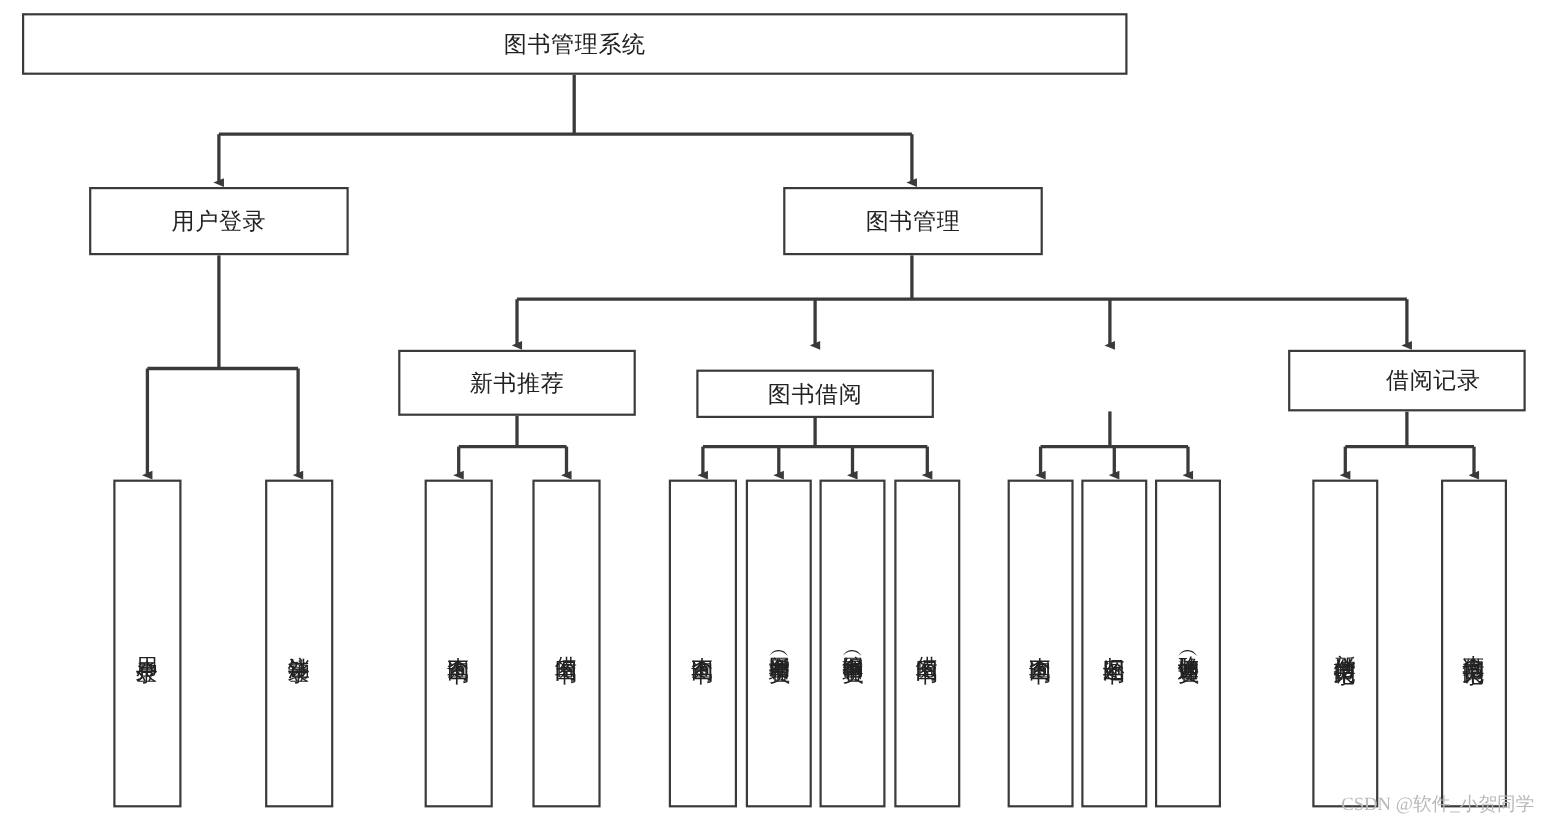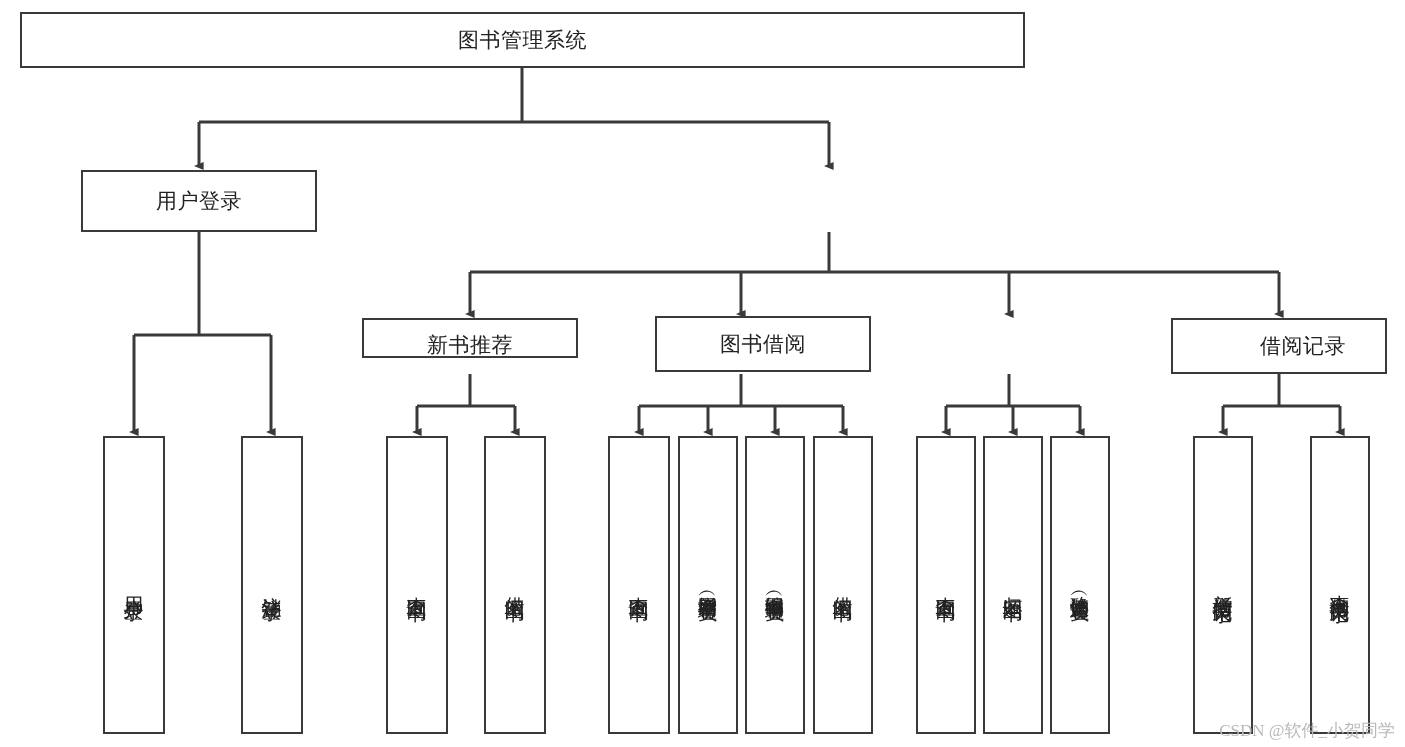--- a/index.html
+++ b/index.html
@@ -126,25 +126,28 @@
     </g>
   </svg>
 
   <div class="node horizontal" style="left:20px; top:12px; width:1005px; height:56px;">
     <span class="label">图书管理系统</span>
   </div>
 
   <div class="node horizontal" style="left:81px; top:170px; width:236px; height:62px;">
     <span class="label">用户登录</span>
   </div>
+  <div class="node horizontal" style="left:712px; top:170px; width:236px; height:62px;">
+    <span class="label">图书管理</span>
+  </div>
 
-  <div class="node horizontal" style="left:362px; top:318px; width:216px; height:40px;align-items:flex-end;">
+  <div class="node horizontal" style="left:362px; top:318px; width:216px; height:60px;">
     <span class="label">新书推荐</span>
   </div>
-  <div class="node horizontal" style="left:633px; top:316px; width:216px; height:56px;margin-left:22px;">
+  <div class="node horizontal" style="left:633px; top:336px; width:216px; height:44px;">
     <span class="label">图书借阅</span>
   </div>
   <div class="node horizontal" style="left:1171px; top:318px; width:216px; height:56px;padding-left:48px;">
     <span class="label">借阅记录</span>
   </div>
 
   <div class="node vertical" style="left:103px; top:436px; width:62px; height:298px;">
     <span class="label">用户登录</span>
   </div>
   <div class="node vertical" style="left:241px; top:436px; width:62px; height:298px;">

